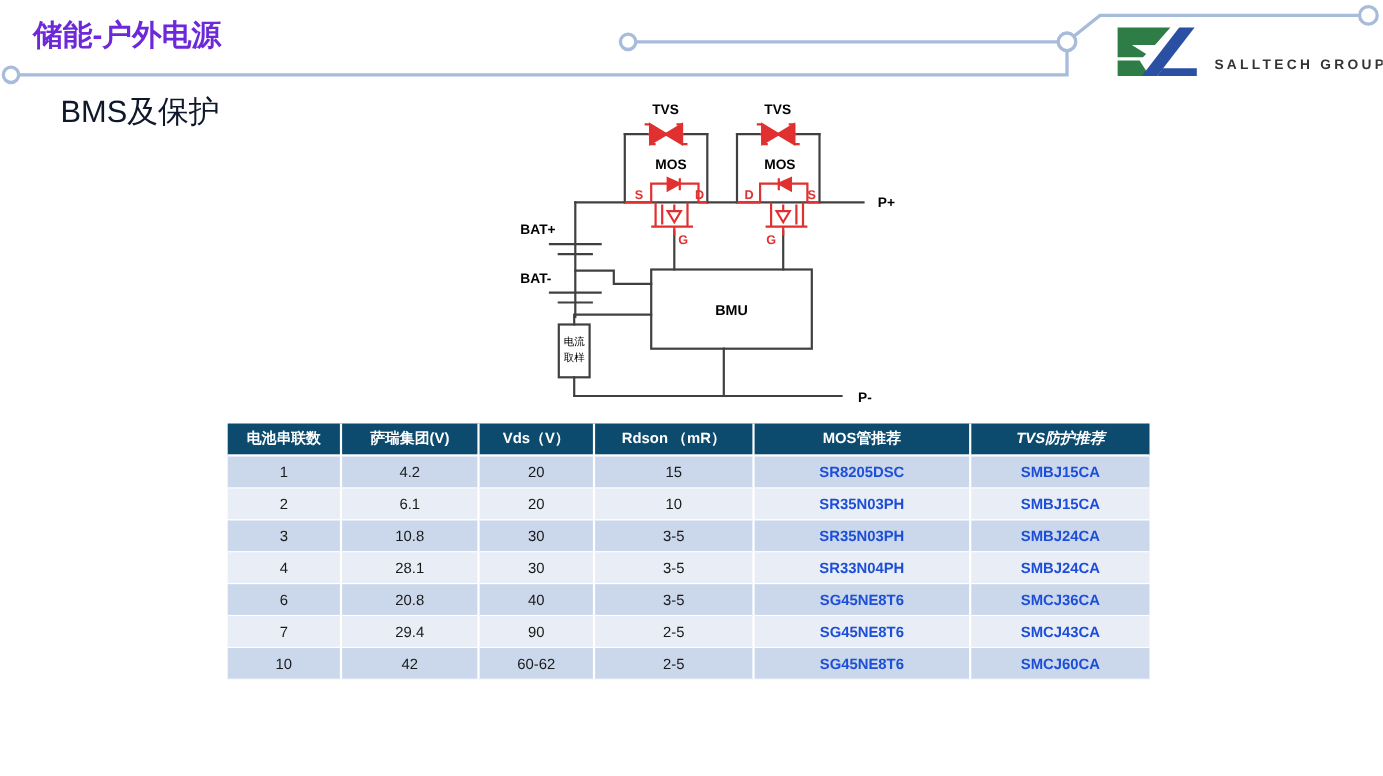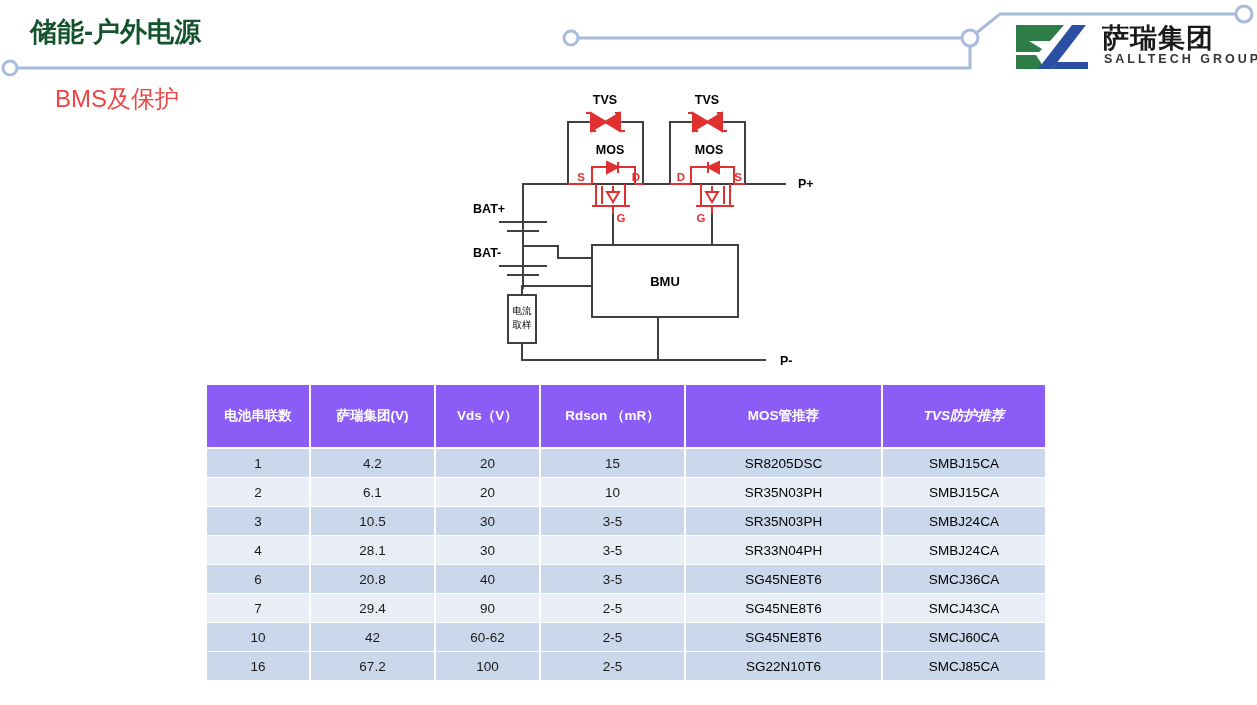--- a/index.html
+++ b/index.html
@@ -8,63 +8,63 @@
     background:#ffffff;
     font-family:"Liberation Sans","DejaVu Sans",sans-serif;
     position:relative;overflow:hidden;
   }
   .page{position:absolute;inset:0;}
 
   
   .hdr-deco{position:absolute;left:0;top:0;width:1257px;height:90px;}
   .slide-title{
     position:absolute;left:30px;top:14px;
-    font-size:27px;font-weight:bold;color:#14532d;
+    font-size:27px;font-weight:bold;color:#6d28d9;
     letter-spacing:0px;white-space:nowrap;
   }
   .logo-wrap{position:absolute;left:1012px;top:18px;width:240px;height:58px;}
   .logo-mark{position:absolute;left:0px;top:4px;width:80px;height:50px;}
   .logo-cn{position:absolute;left:90px;top:2px;font-size:27px;font-weight:bold;
     color:#1a1a1a;letter-spacing:1px;white-space:nowrap;}
   .logo-en{position:absolute;left:92px;top:34px;font-size:12.5px;font-weight:bold;
     color:#333;letter-spacing:3.0px;white-space:nowrap;}
 
   
   .subtitle{
     position:absolute;left:55px;top:83px;
-    font-size:24px;color:#ef4444;white-space:nowrap;
+    font-size:28px;color:#0f172a;white-space:nowrap;
   }
 
   
   .circuit{position:absolute;left:455px;top:88px;width:390px;height:285px;}
 
   
   .tbl{
     position:absolute;left:207px;top:385px;
     width:838px;border-collapse:collapse;
     table-layout:fixed;
   }
   .tbl th{
-    background:#8b5cf6;color:#ffffff;
+    background:#0c4a6e;color:#ffffff;
     font-size:13.5px;font-weight:bold;
-    height:28px;padding:17px;text-align:center;
+    height:28px;padding:0;text-align:center;
     border-right:2px solid #ffffff;border-bottom:2px solid #ffffff;
     white-space:nowrap;
   }
   .tbl th:last-child{border-right:none;font-style:italic;}
   .tbl td{
     height:28px;padding:0;text-align:center;
     font-size:13.5px;color:#1a1a1a;
     border-right:2px solid #ffffff;border-bottom:1px solid #ffffff;
     white-space:nowrap;
   }
   .tbl td:last-child{border-right:none;}
   .tbl tbody tr.odd td{background:#CBD8EB;}
   .tbl tbody tr.even td{background:#E9EDF5;}
-  .tbl td.part{color:#000000;font-weight:normal;margin-left:48px;}
+  .tbl td.part{color:#1d4ed8;font-weight:bold;margin-left:48px;}
   .c0{width:103px;} .c1{width:125px;} .c2{width:105px;}
   .c3{width:145px;} .c4{width:197px;} .c5{width:163px;}
 </style>
 </head>
 <body>
 
 <div class="page">
 
   <svg class="hdr-deco" viewBox="0 0 1257 90" width="1257" height="90">
     <g stroke="#A7BBDB" stroke-width="3" fill="none">
@@ -87,21 +87,20 @@
 
   <div class="logo-wrap">
     <svg class="logo-mark" viewBox="0 0 80 50" width="80" height="50">
 
       <path d="M 4 3 L 52 3 L 38 19 L 17 19 L 30 27 L 27 30 L 4 30 Z" fill="#2E7D46"></path>
       <path d="M 4 33 L 24 33 L 33 47 L 4 47 Z" fill="#2E7D46"></path>
 
       <path d="M 60 3 L 74 3 L 40 47 L 26 47 Z" fill="#2B4FA2"></path>
       <path d="M 45 40 L 76 40 L 76 47 L 40 47 Z" fill="#2B4FA2"></path>
     </svg>
-    <div class="logo-cn">萨瑞集团</div>
     <div class="logo-en">SALLTECH GROUP</div>
   </div>
 
   <div class="subtitle">BMS及保护</div>
 
   <svg class="circuit" viewBox="0 0 390 285" width="390" height="285">
 
     <g stroke="#404040" stroke-width="2" fill="none" stroke-linecap="square">
 
       <path d="M 68 96 L 330 96"></path>
@@ -254,21 +253,21 @@
       <tr class="even">
         <td>2</td>
         <td>6.1</td>
         <td>20</td>
         <td>10</td>
         <td class="part">SR35N03PH</td>
         <td class="part">SMBJ15CA</td>
       </tr>
       <tr class="odd">
         <td>3</td>
-        <td>10.5</td>
+        <td>10.8</td>
         <td>30</td>
         <td>3-5</td>
         <td class="part">SR35N03PH</td>
         <td class="part">SMBJ24CA</td>
       </tr>
       <tr class="even">
         <td>4</td>
         <td>28.1</td>
         <td>30</td>
         <td>3-5</td>
@@ -292,24 +291,16 @@
         <td class="part">SMCJ43CA</td>
       </tr>
       <tr class="odd">
         <td>10</td>
         <td>42</td>
         <td>60-62</td>
         <td>2-5</td>
         <td class="part">SG45NE8T6</td>
         <td class="part">SMCJ60CA</td>
       </tr>
-      <tr class="odd">
-        <td>16</td>
-        <td>67.2</td>
-        <td>100</td>
-        <td>2-5</td>
-        <td class="part">SG22N10T6</td>
-        <td class="part">SMCJ85CA</td>
-      </tr>
     </tbody>
   </table>
 
 </div>
 
 </body></html>

